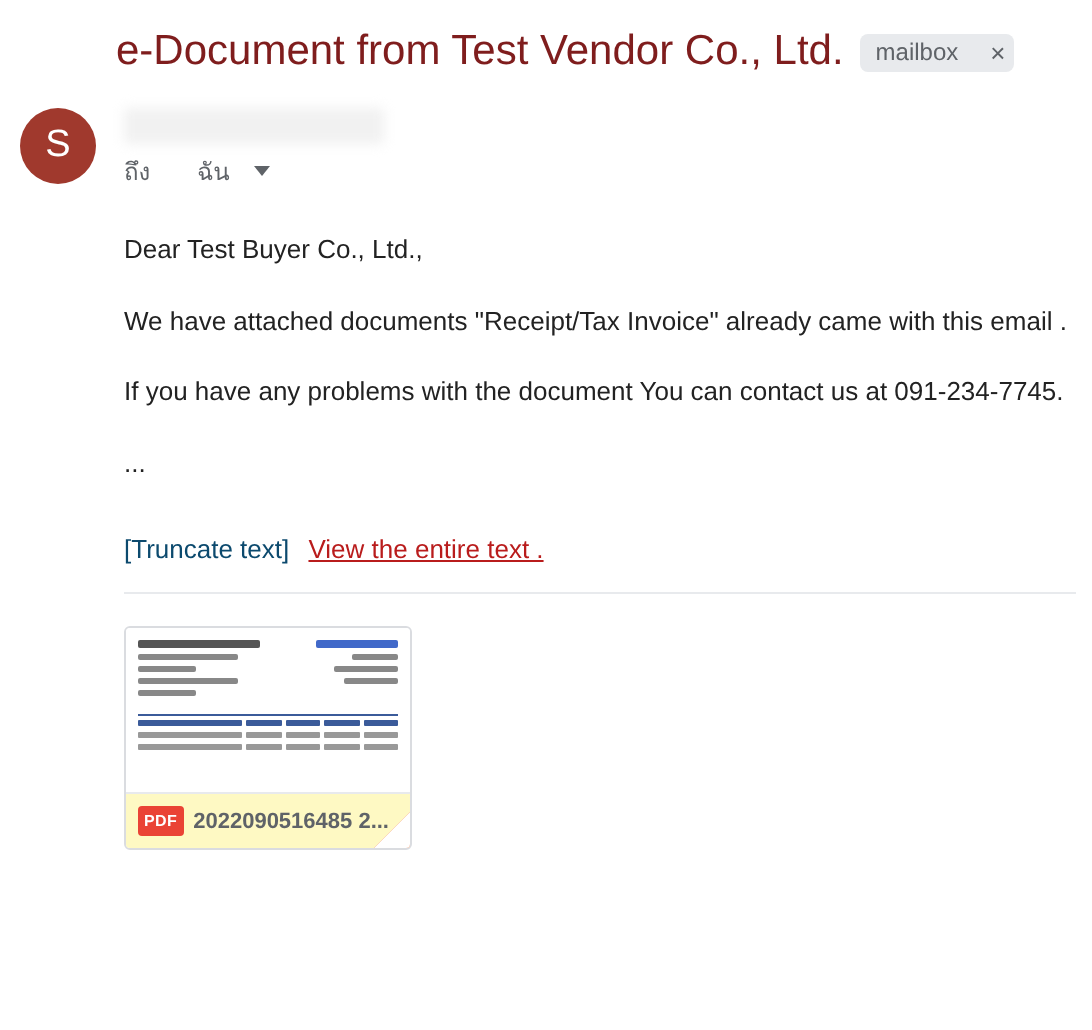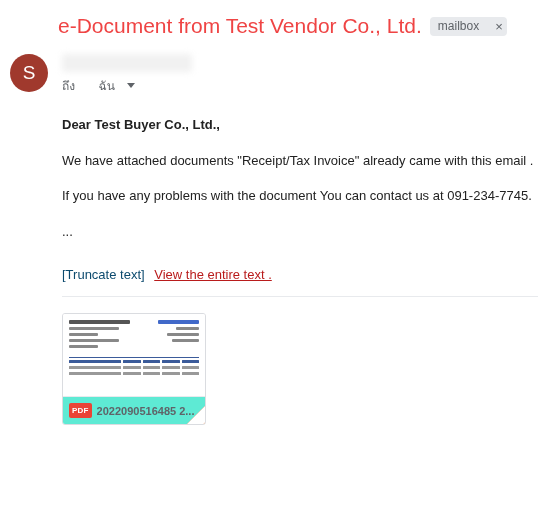--- a/index.html
+++ b/index.html
@@ -12,21 +12,21 @@
     }
     .header-row {
       display: flex;
       align-items: center;
       padding: 14px 16px 6px 58px;
       gap: 8px;
     }
     .subject {
       font-size: 21px;
       font-weight: 400;
-      color: #ef4444;
+      color: #7f1d1d;
     }
     .label-chip {
       display: inline-flex;
       align-items: center;
       background: #e8eaed;
       color: #5f6368;
       font-size: 12px;
       padding: 2px 4px 2px 8px;
       border-radius: 4px;
       gap: 16px;
@@ -78,21 +78,21 @@
       border-top: 5px solid #5f6368;
       margin-left: 2px;
     }
     .body-content {
       padding: 20px 8px 10px 62px;
       font-size: 13px;
       line-height: 1.5;
       color: #222;
     }
     .body-content p { margin-bottom: 16px; }
-    .greeting { font-weight: 700; }
+    .greeting { font-weight: 400; }
     .truncate-row {
       padding: 0px 8px 14px 62px;
       font-size: 13px;
     }
     .truncate-row .trunc { color: #0c4a6e; }
     .truncate-row .view-link {
       color: #b91c1c;
       text-decoration: underline;
       margin-left: 6px;
       cursor: pointer;
@@ -152,21 +152,21 @@
       border-radius: 0.5px;
     }
     .pcell.h { background: #3b5b9a; }
     .attach-footer {
       display: flex;
       align-items: center;
       padding: 6px 6px;
       gap: 5px;
       border-top: 1px solid #e8eaed;
       position: relative;
-      background: #5eead4;
+      background: #fef9c3;
     }
     .pdf-badge {
       background: #ea4335;
       color: #fff;
       font-size: 8px;
       font-weight: 700;
       padding: 3px 3px;
       border-radius: 2px;
       letter-spacing: 0.2px;
     }

